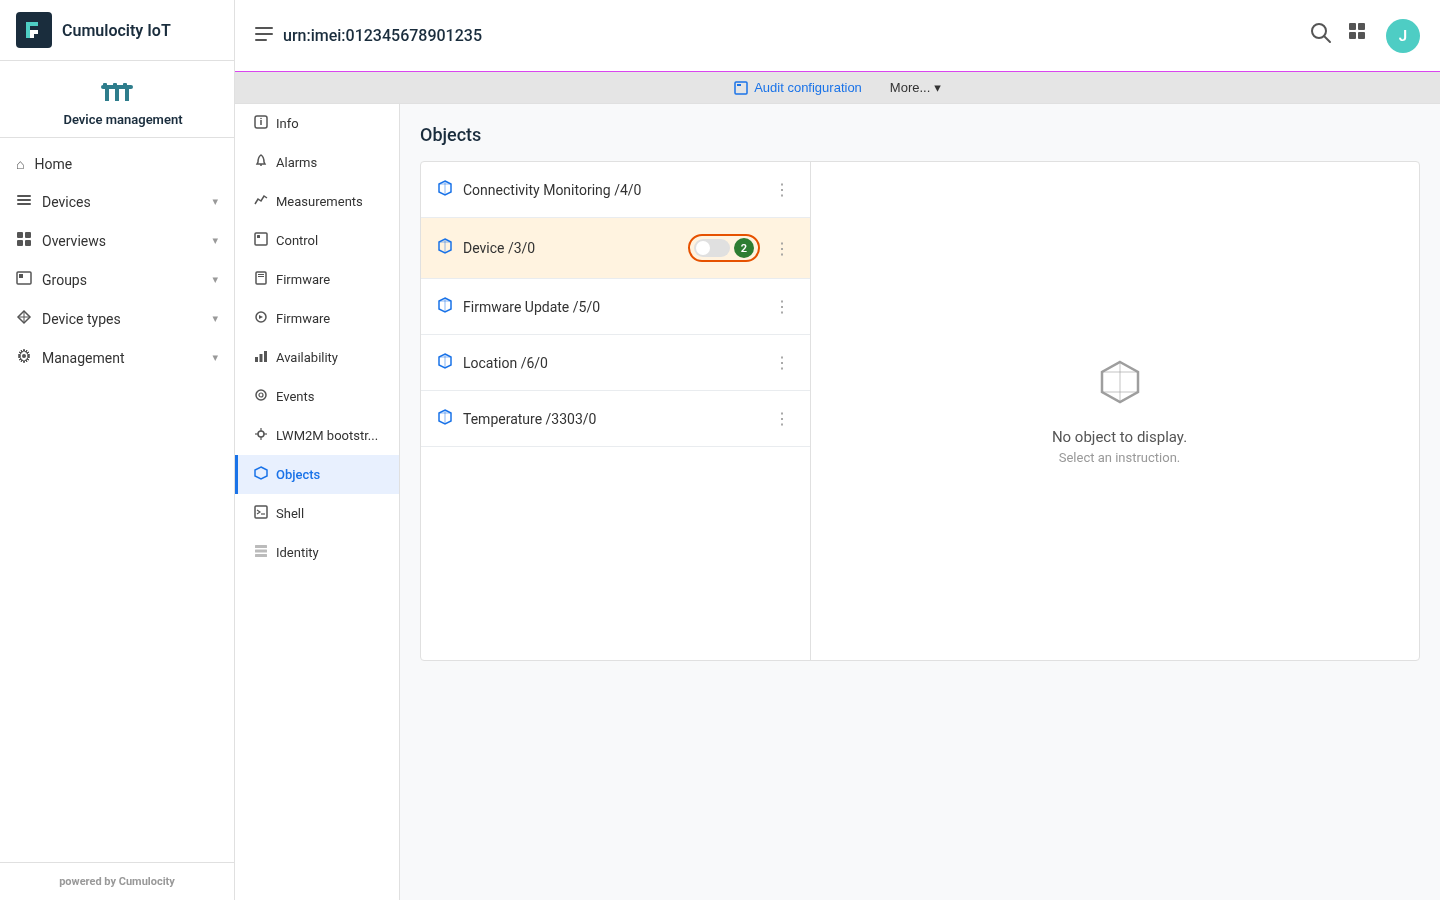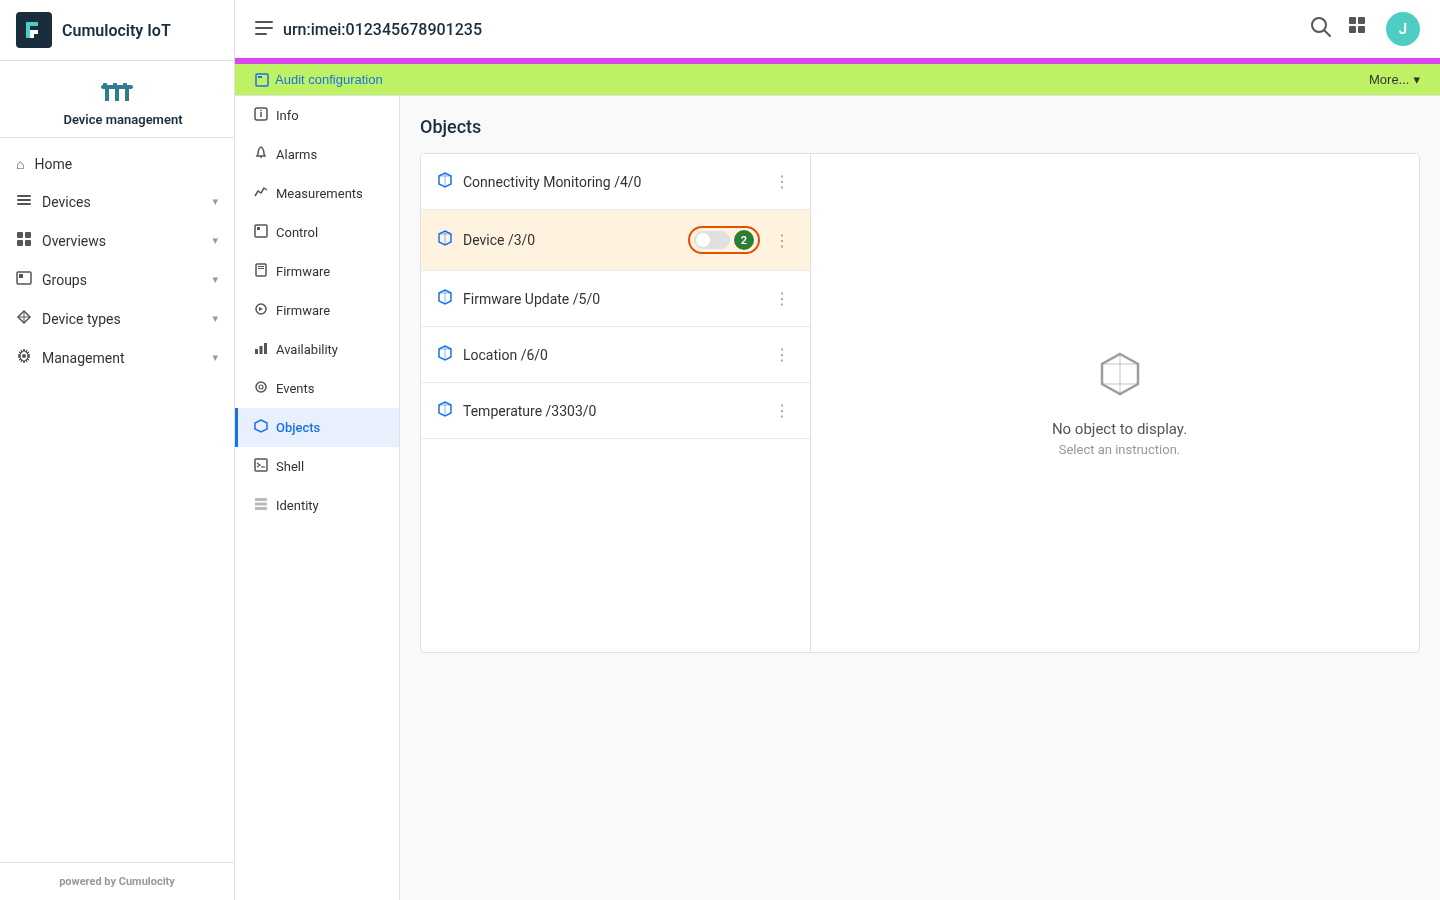--- a/index.html
+++ b/index.html
@@ -74,25 +74,25 @@
     
     .main-area {
       flex: 1;
       display: flex;
       flex-direction: column;
       height: 900px;
       overflow: hidden;
     }
     .top-header {
       background: #fff;
-      border-bottom: 6px solid #d946ef;
+      border-bottom: 1px solid #d946ef;
       display: flex;
       align-items: center;
       padding: 0 20px;
-      height: 64px;
+      height: 72px;
       flex-shrink: 0;
     }
     .breadcrumb-icon {
       color: #555;
       margin-right: 10px;
       font-size: 16px;
     }
     .device-urn {
       font-size: 16px;
       font-weight: 500;
@@ -115,25 +115,25 @@
       align-items: center;
       justify-content: center;
       color: #fff;
       font-weight: 600;
       font-size: 15px;
       cursor: pointer;
     }
 
     
     .sub-header {
-      background: #bef264;
+      background: #e5e5e5;
       border-bottom: 1px solid #e0e0e0;
       display: flex;
       align-items: center;
-      justify-content: space-between;
+      justify-content: center;
       padding: 8px 20px;
       flex-shrink: 0;
       gap: 28px;
     }
     .audit-btn {
       display: flex;
       align-items: center;
       gap: 6px;
       font-size: 13px;
       color: #1a73e8;
@@ -510,20 +510,32 @@
       </div>
       <div class="second-nav-item">
         <span class="second-nav-icon">
           <svg width="14" height="14" viewBox="0 0 14 14">
               <circle cx="7" cy="7" r="5" fill="none" stroke="#555" stroke-width="1.5"></circle>
               <circle cx="7" cy="7" r="2" fill="none" stroke="#555" stroke-width="1.2"></circle>
             </svg>
         </span>
         <span>Events</span>
       </div>
+      <div class="second-nav-item">
+        <span class="second-nav-icon">
+          <svg width="14" height="14" viewBox="0 0 14 14">
+              <circle cx="7" cy="7" r="3" fill="none" stroke="#555" stroke-width="1.5"></circle>
+              <line x1="7" y1="1" x2="7" y2="4" stroke="#555" stroke-width="1.2"></line>
+              <line x1="7" y1="10" x2="7" y2="13" stroke="#555" stroke-width="1.2"></line>
+              <line x1="1" y1="7" x2="4" y2="7" stroke="#555" stroke-width="1.2"></line>
+              <line x1="10" y1="7" x2="13" y2="7" stroke="#555" stroke-width="1.2"></line>
+            </svg>
+        </span>
+        <span>LWM2M bootstr...</span>
+      </div>
       <div class="second-nav-item active">
         <span class="second-nav-icon">
           <svg width="14" height="14" viewBox="0 0 14 14">
               <polygon points="7,1 13,4 13,10 7,13 1,10 1,4" fill="none" stroke="#1a73e8" stroke-width="1.5"></polygon>
             </svg>
         </span>
         <span>Objects</span>
       </div>
       <div class="second-nav-item">
         <span class="second-nav-icon">

